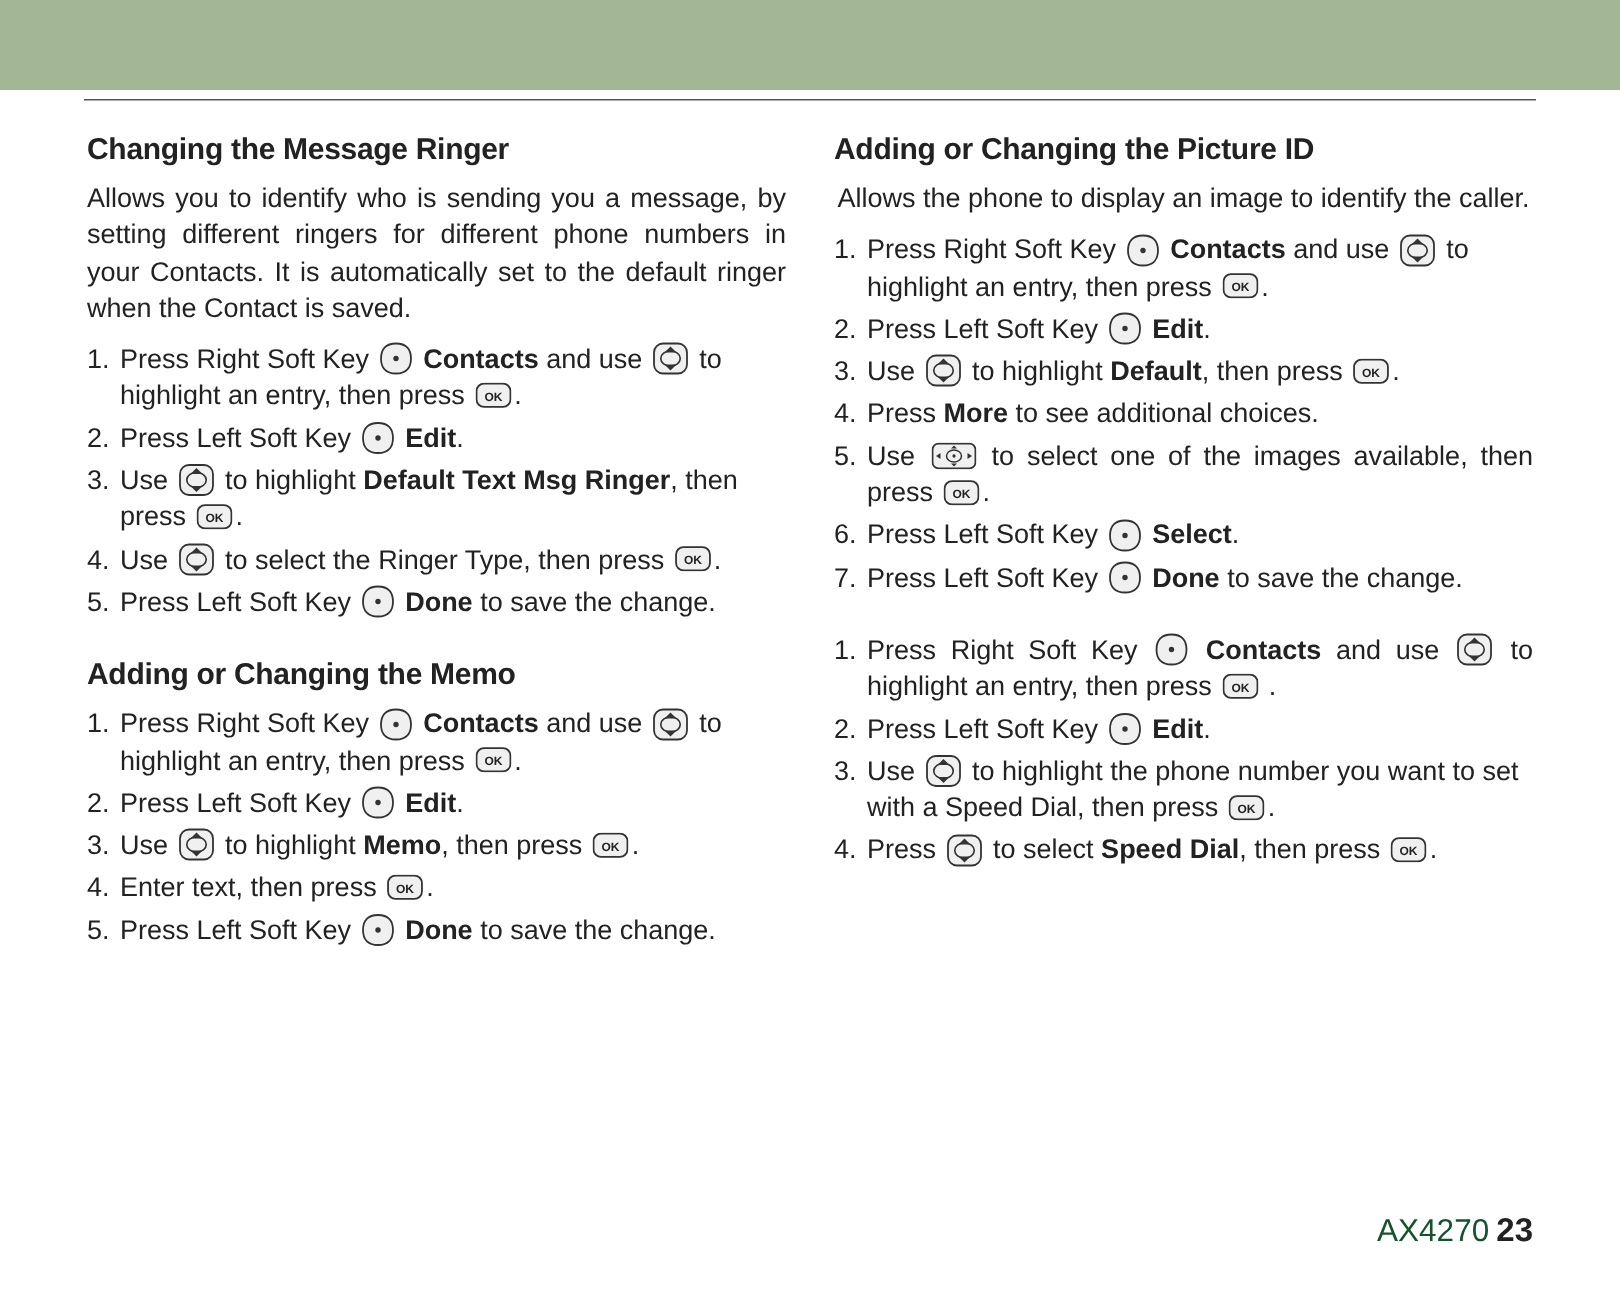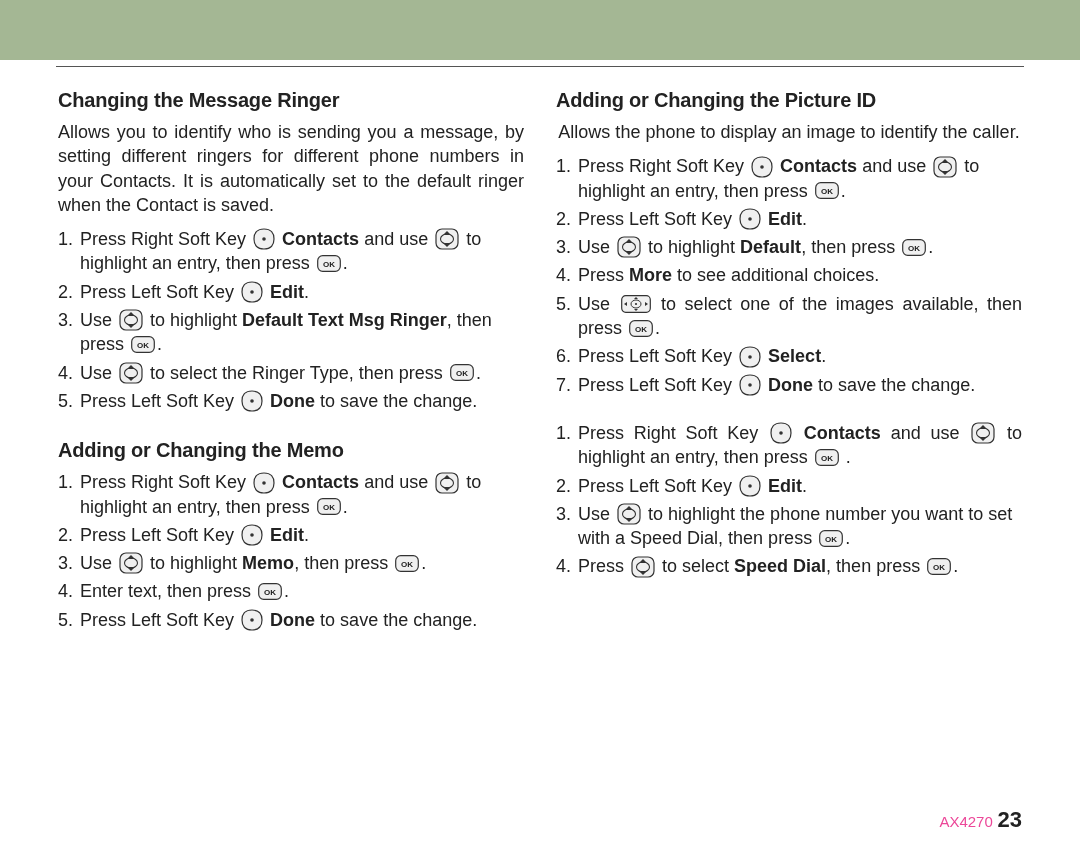--- a/index.html
+++ b/index.html
@@ -89,21 +89,21 @@
   .soft { width: 22px; height: 22px; }
   .nav4 { width: 30px; height: 18px; }
   .updown { width: 24px; height: 22px; }
   .footer {
     position: absolute;
     bottom: 28px;
     right: 58px;
     font-size: 17px;
   }
   .footer .pg { font-weight: 700; font-size: 22px; }
-  .footer .model { font-size: 15px; color: #ec4899; }
+  .footer .model { font-size: 21px; color: #14532d; }
 </style>
 </head>
 <body>
 
 <svg width="0" height="0" style="position:absolute">
   <defs>
     <g id="ok-key">
       <rect x="0.7" y="0.7" rx="5" ry="5" width="22.6" height="15.6" fill="#f0f0f0" stroke="#333" stroke-width="1.2"></rect>
       <text x="12" y="12" font-family="Arial" font-size="8" font-weight="700" text-anchor="middle" fill="#222">OK</text>
     </g>

